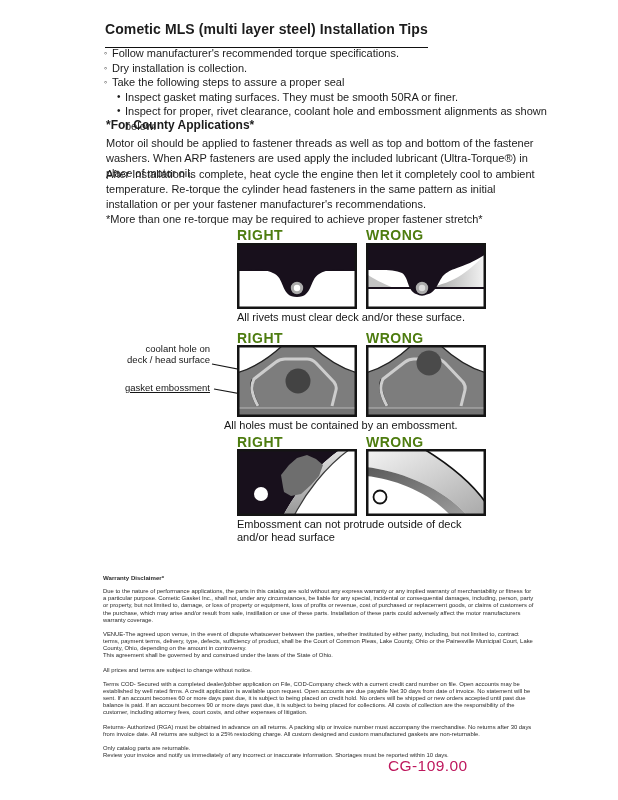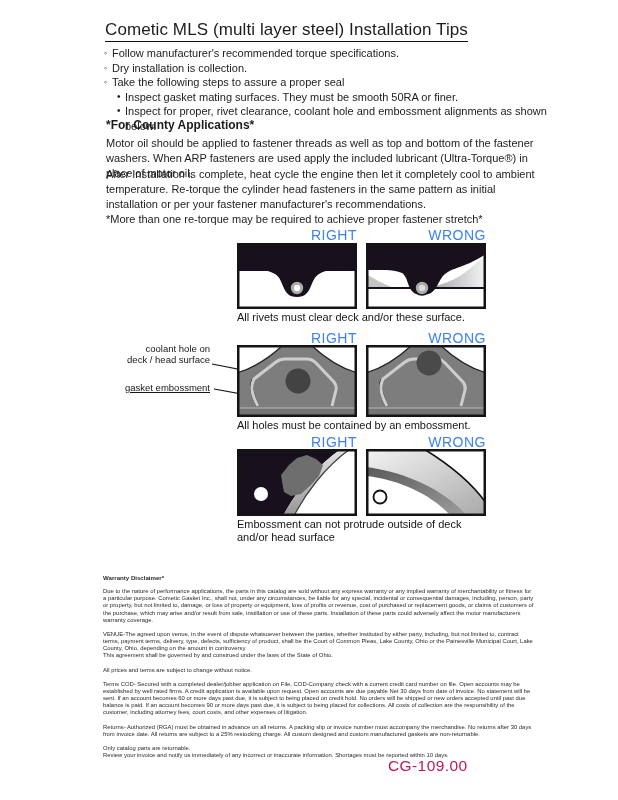--- a/index.html
+++ b/index.html
@@ -2,31 +2,31 @@
 <html><head>
 <meta charset="utf-8">
 <style>
   html,body{margin:0;padding:0;background:#ffffff;}
   .page{
     position:relative;width:618px;height:800px;background:#ffffff;overflow:hidden;
     font-family:"Liberation Sans", sans-serif;color:#1c1c1c;
   }
   .abs{position:absolute;}
   .title{
-    font-size:17px;font-weight:normal;border-bottom:1.6px solid #111;padding-bottom:2px;
+    font-size:14px;font-weight:bold;border-bottom:1.6px solid #111;padding-bottom:10px;
     letter-spacing:0.1px;
   }
   .tips{font-size:11px;line-height:14.6px;width:460px;}
   .tip-row{display:flex;}
   .tip-row .marker{width:8px;flex:0 0 8px;font-size:9px;line-height:14.6px;}
   .tip-sub{margin-left:13px;}
   .tip-sub .marker{font-size:10px;}
   .diesel-heading{font-size:12px;font-weight:bold;}
   .bodytext{font-size:11px;line-height:14.9px;width:432px;}
-  .rw-label{font-size:14px;letter-spacing:0.5px;color:#3b82f6;width:120px;text-align:right;}
+  .rw-label{font-size:14px;letter-spacing:0.5px;color:#4d7c0f;width:120px;text-align:left;font-weight:bold;}
   .caption{font-size:11px;line-height:13px;color:#161616;}
   .panel{display:block;}
   .ann{font-size:9.5px;line-height:11px;text-align:right;width:115px;color:#161616;}
   .legal{font-size:5.9px;line-height:7.15px;width:433px;color:#2a2a2a;}
   .legal .lg-head{font-weight:bold;font-size:6.1px;margin-bottom:7px;}
   .legal p{margin:0 0 7px 0;}
   .legal .tight{margin:0;}
   .footer-code{font-size:15.5px;letter-spacing:0.4px;color:#be185d;}
 </style>
 </head>
@@ -134,21 +134,21 @@
     <path d="M0,0 H46 C30,15 13,24 0,28 Z" fill="#ffffff"></path>
     <path d="M46,0 C30,15 13,24 0,28" stroke="#222222" stroke-width="1.3" fill="none"></path>
     <path d="M120,0 H74 C90,15 107,24 120,28 Z" fill="#ffffff"></path>
     <path d="M74,0 C90,15 107,24 120,28" stroke="#222222" stroke-width="1.3" fill="none"></path>
     <path d="M21,61 C15,50 13,42 16,35" stroke="#2e2e2e" stroke-width="3.4" fill="none"></path>
     <path d="M21,61 C15,50 13,42 17,34 L39,17 Q43,14 48,14 L70,14 Q75,14 79,18 L97,37 Q100,41 99,45 L95,61" stroke="#cdcdcd" stroke-width="3" fill="none" stroke-linejoin="round"></path>
     <circle cx="63" cy="18" r="12.5" fill="#4a4a4a"></circle>
     <rect x="1.25" y="1.25" width="117.5" height="69.5" fill="none" stroke="#141414" stroke-width="2.5"></rect>
   </svg>
 
-  <div class="abs caption" style="left:237px;top:419px;">All holes must be contained by an embossment.</div>
+  <div class="abs caption" style="left:224px;top:419px;">All holes must be contained by an embossment.</div>
 
   <div class="abs rw-label" style="left:237px;top:434px;">RIGHT</div>
   <div class="abs rw-label" style="left:366px;top:434px;">WRONG</div>
 
   <svg class="abs panel" style="left:237px;top:449px;" width="120" height="67" viewBox="0 0 120 67">
     <defs>
       <linearGradient id="g3r" x1="0" y1="0" x2="0" y2="1">
         <stop offset="0" stop-color="#e3e3e3"></stop>
           <stop offset="1" stop-color="#969696"></stop>
       </linearGradient>

